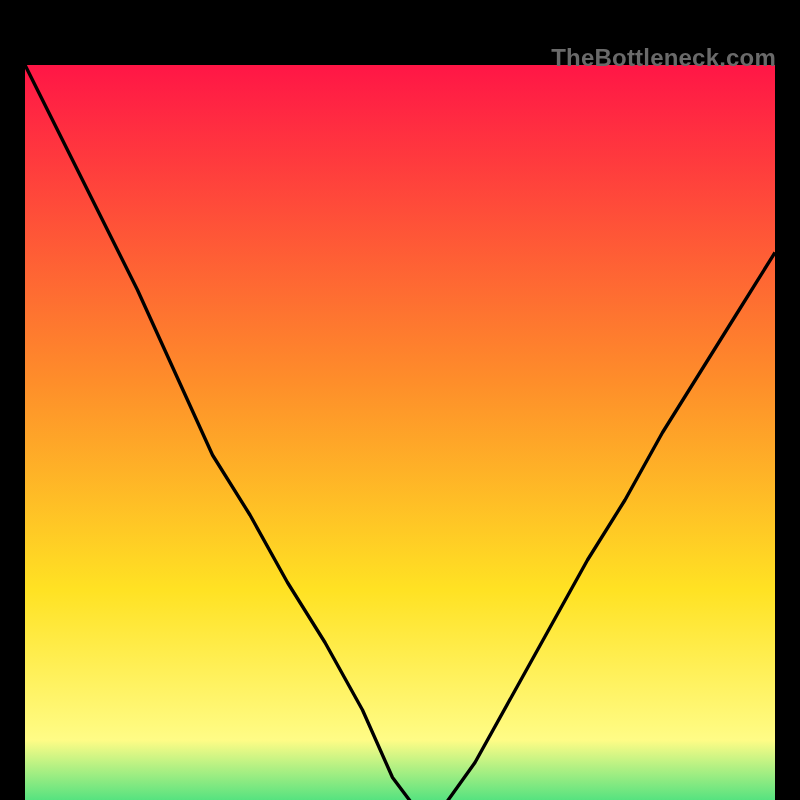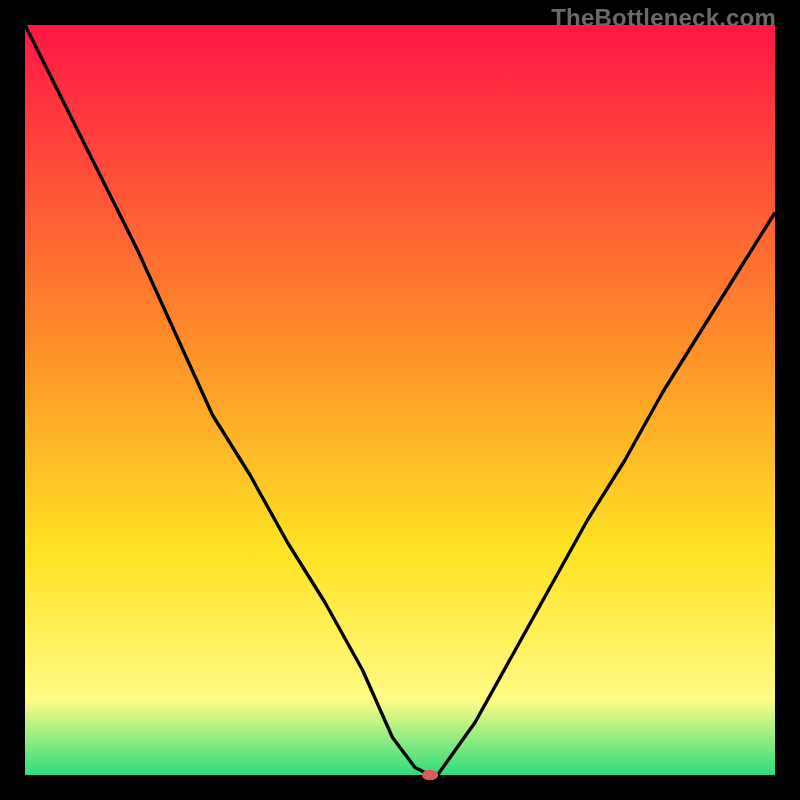--- a/index.html
+++ b/index.html
@@ -9,20 +9,21 @@
     height: 800px;
     background: #000;
     font-family: Arial, Helvetica, sans-serif;
     overflow: hidden;
   }
   .stage {
     position: relative;
     width: 800px;
     height: 760px;
     background: #000;
+    margin-top: 40px;
   }
   .plot {
     position: absolute;
     left: 25px;
     top: 25px;
     width: 750px;
     height: 750px;
   }
   .gradient-bg {
     position: absolute;

